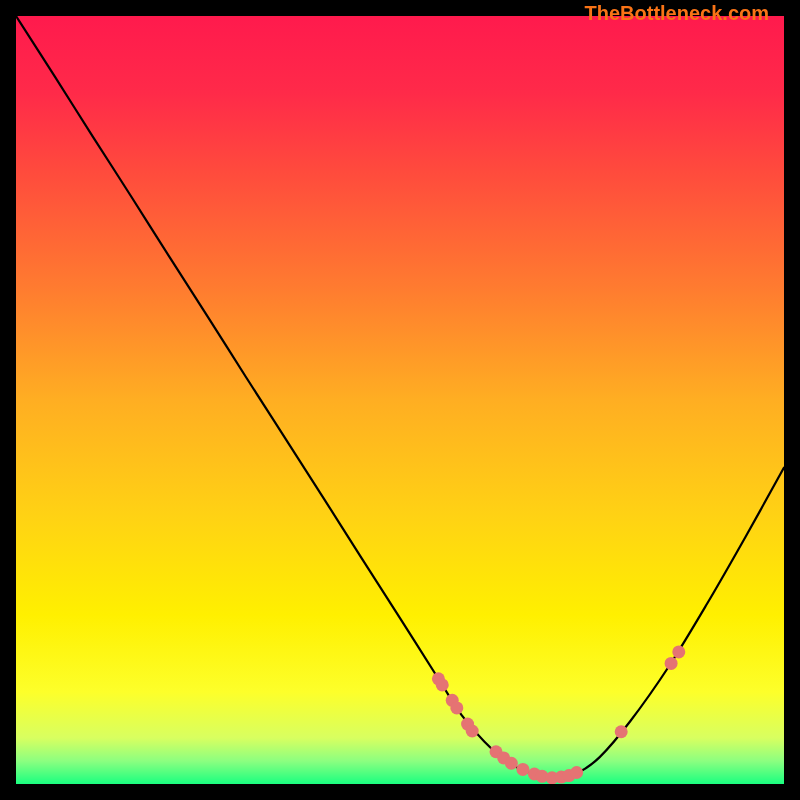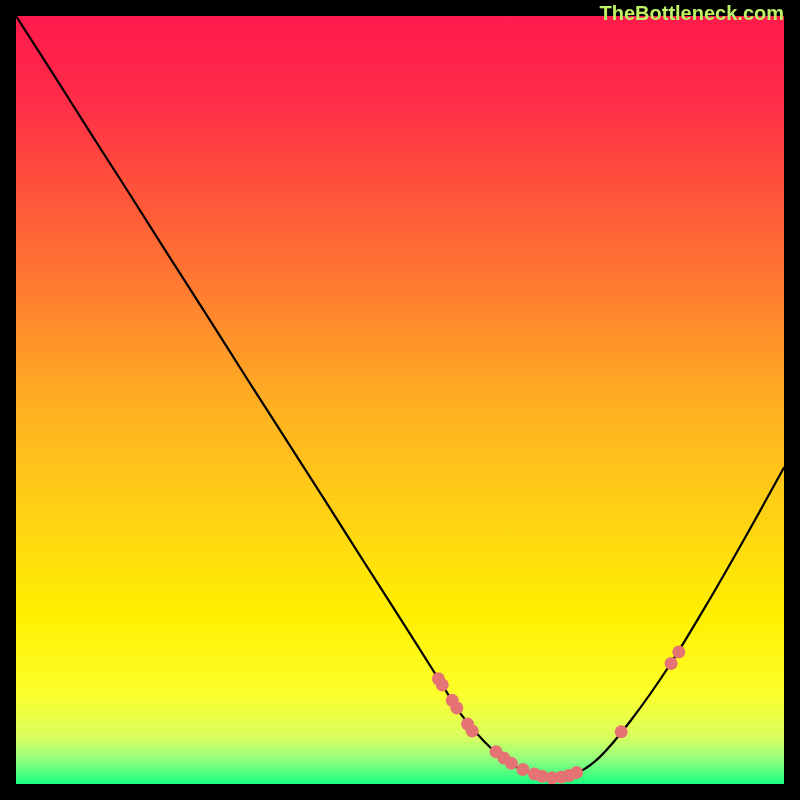--- a/index.html
+++ b/index.html
@@ -14,22 +14,22 @@
     position: absolute;
     left: 16px;
     top: 16px;
     width: 768px;
     height: 768px;
     background: #000000;
   }
   .watermark {
     position: absolute;
     top: -14px;
-    right: 0px;
-    color: #bef264;
+    right: 15px;
+    color: #f97316;
     font-family: Arial, Helvetica, sans-serif;
     font-size: 20px;
     font-weight: bold;
     letter-spacing: 0px;
     pointer-events: none;
   }
   .plot-svg {
     display: block;
     width: 768px;
     height: 768px;

